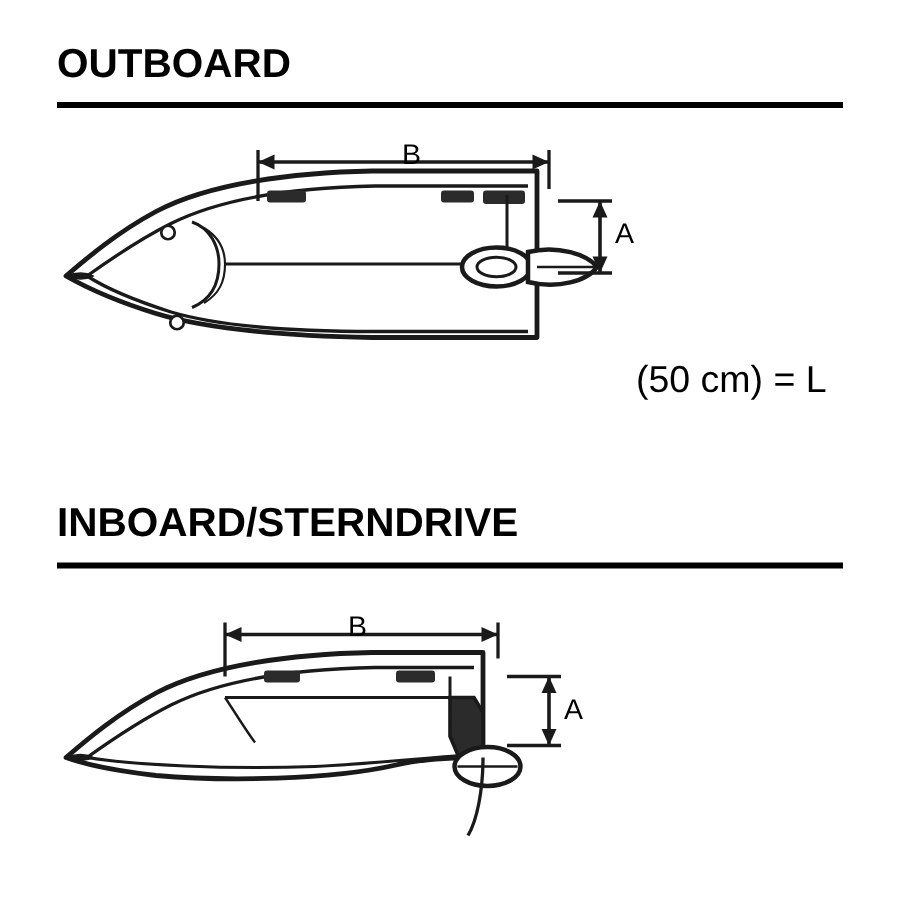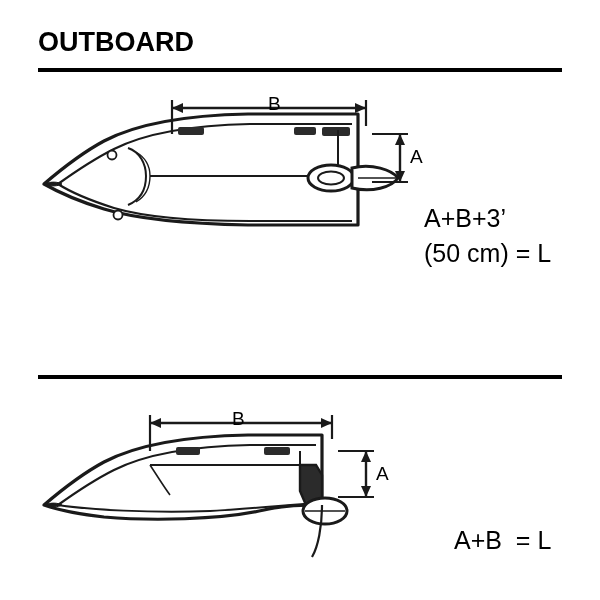--- a/index.html
+++ b/index.html
@@ -123,26 +123,26 @@
         <path d="M400,134 L 395,145 L 405,145 Z" fill="#1a1a1a"></path>
         <path d="M400,182 L 395,171 L 405,171 Z" fill="#1a1a1a"></path>
         <path d="M372,134 L 408,134" stroke="#1a1a1a" stroke-width="2.2"></path>
         <path d="M372,182 L 408,182" stroke="#1a1a1a" stroke-width="2.2"></path>
       </g>
     </svg>
 
     <div class="formula" style="left:268px; top:89px; font-size:19px;">B</div>
     <div class="formula" style="left:410px; top:142px; font-size:19px;">A</div>
 
-    <div class="formula" style="left:424px; top:203px;">A+B+3’</div>
     <div class="formula" style="left:424px; top:238px;">(50 cm) = L</div>
   </div>
 
   <div class="section" id="section-inboard">
 
+    <div class="section-title" style="top:28px;">INBOARD/STERNDRIVE</div>
 
     <div class="section-rule" style="top:70px;"></div>
 
     <svg class="svg-wrap" width="600" height="295" viewBox="0 0 295 295" preserveAspectRatio="none" style="width:600px;height:295px;">
     </svg>
 
     <svg class="svg-wrap" width="600" height="295" viewBox="0 0 600 295">
 
       <g>
         <path d="M44,200
@@ -191,16 +191,15 @@
         <path d="M366,146 L 361,157 L 371,157 Z" fill="#1a1a1a"></path>
         <path d="M366,192 L 361,181 L 371,181 Z" fill="#1a1a1a"></path>
         <path d="M338,146 L 374,146" stroke="#1a1a1a" stroke-width="2.2"></path>
         <path d="M338,192 L 374,192" stroke="#1a1a1a" stroke-width="2.2"></path>
       </g>
     </svg>
 
     <div class="formula" style="left:232px; top:99px; font-size:19px;">B</div>
     <div class="formula" style="left:376px; top:154px; font-size:19px;">A</div>
 
-    <div class="formula" style="left:454px; top:220px;">A+B  = L</div>
   </div>
 
 </div>
 
 </body></html>

